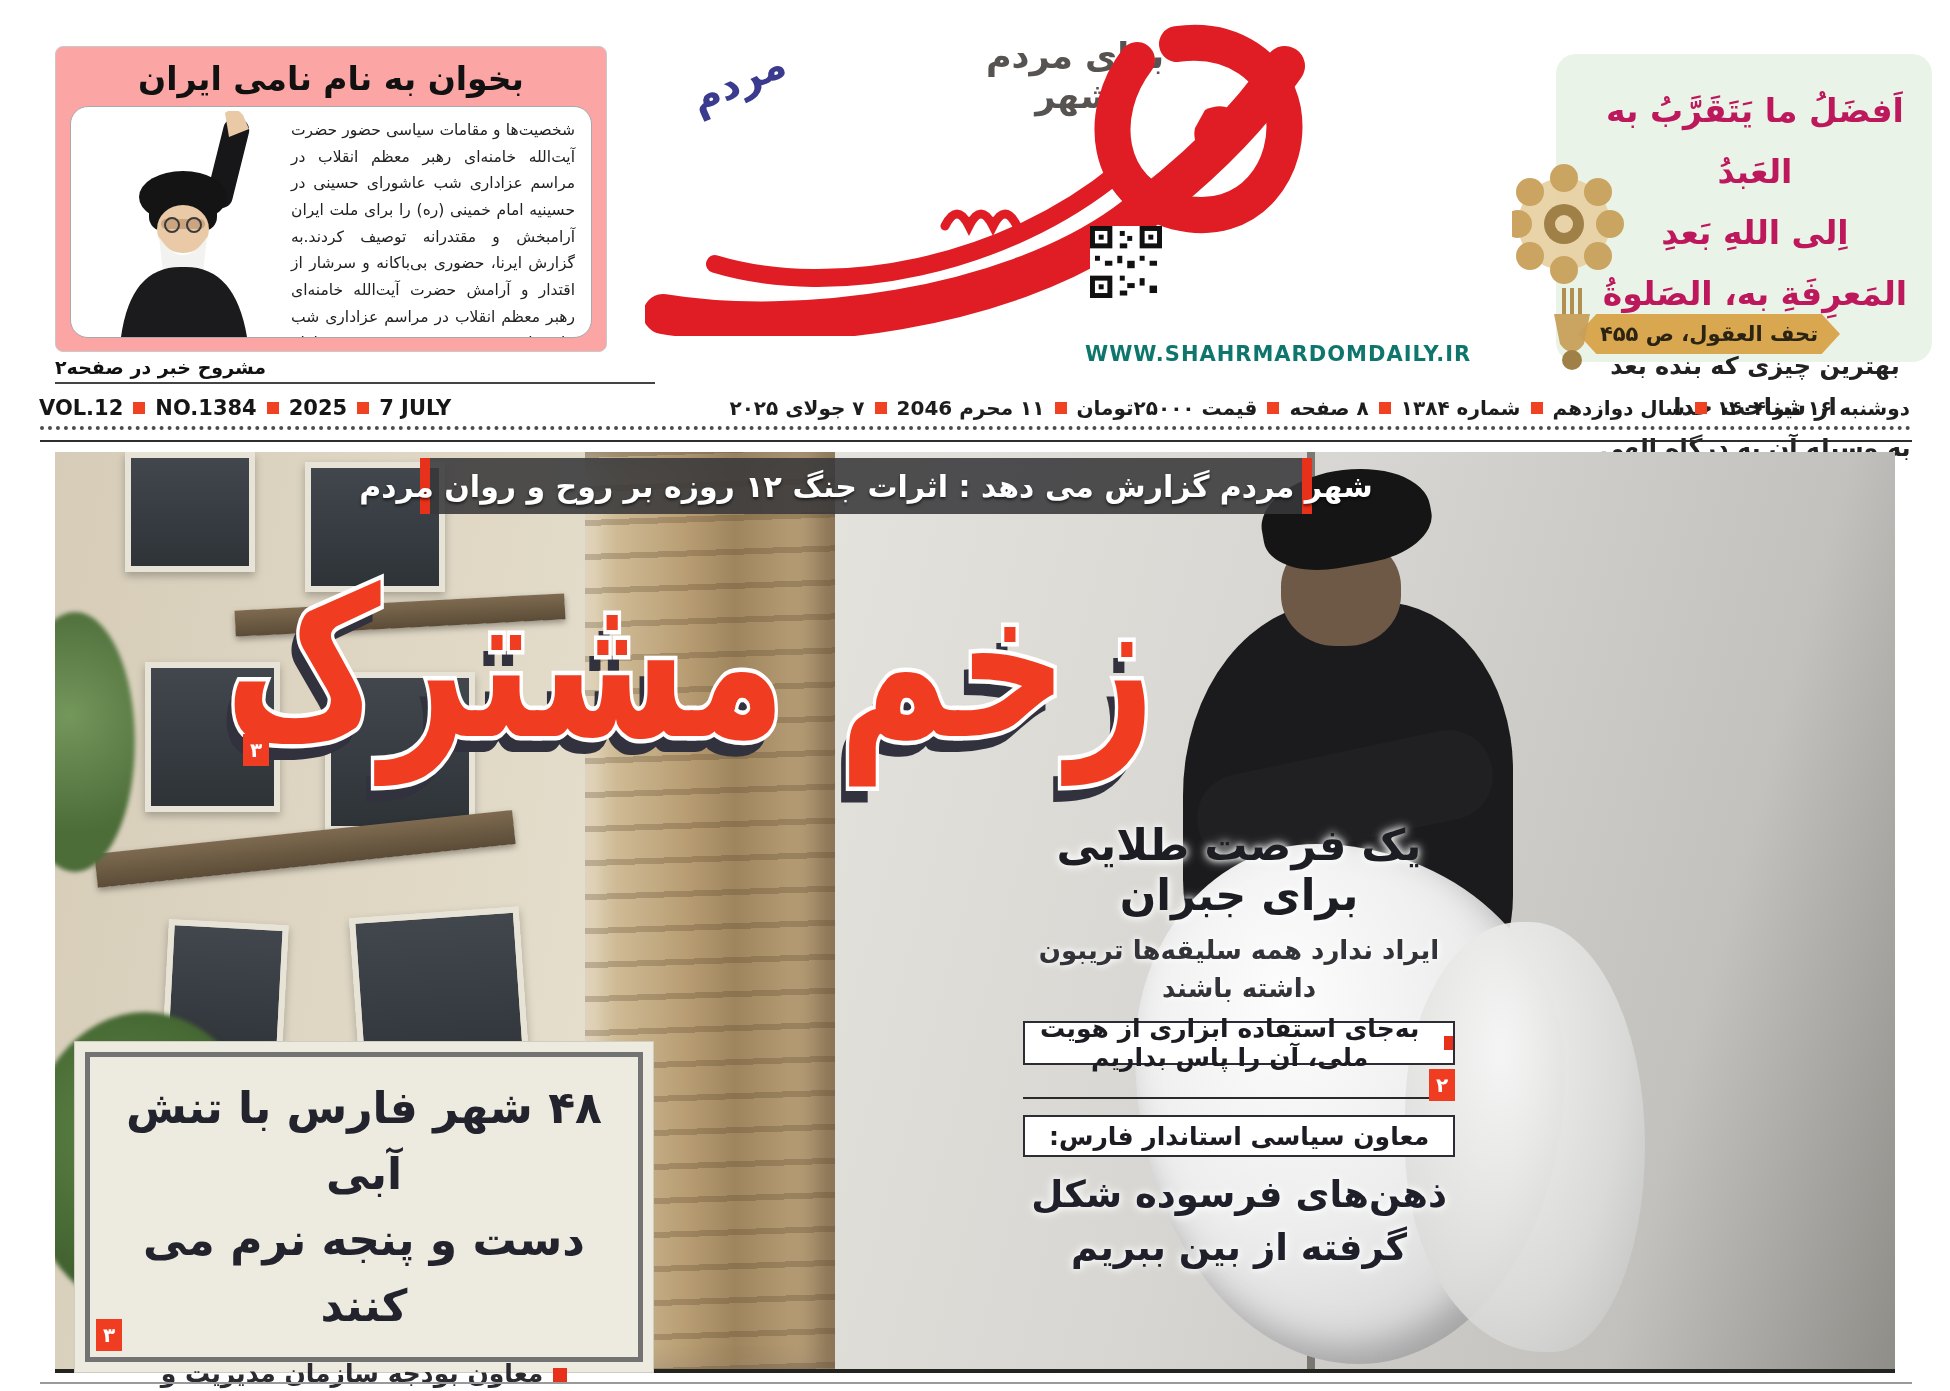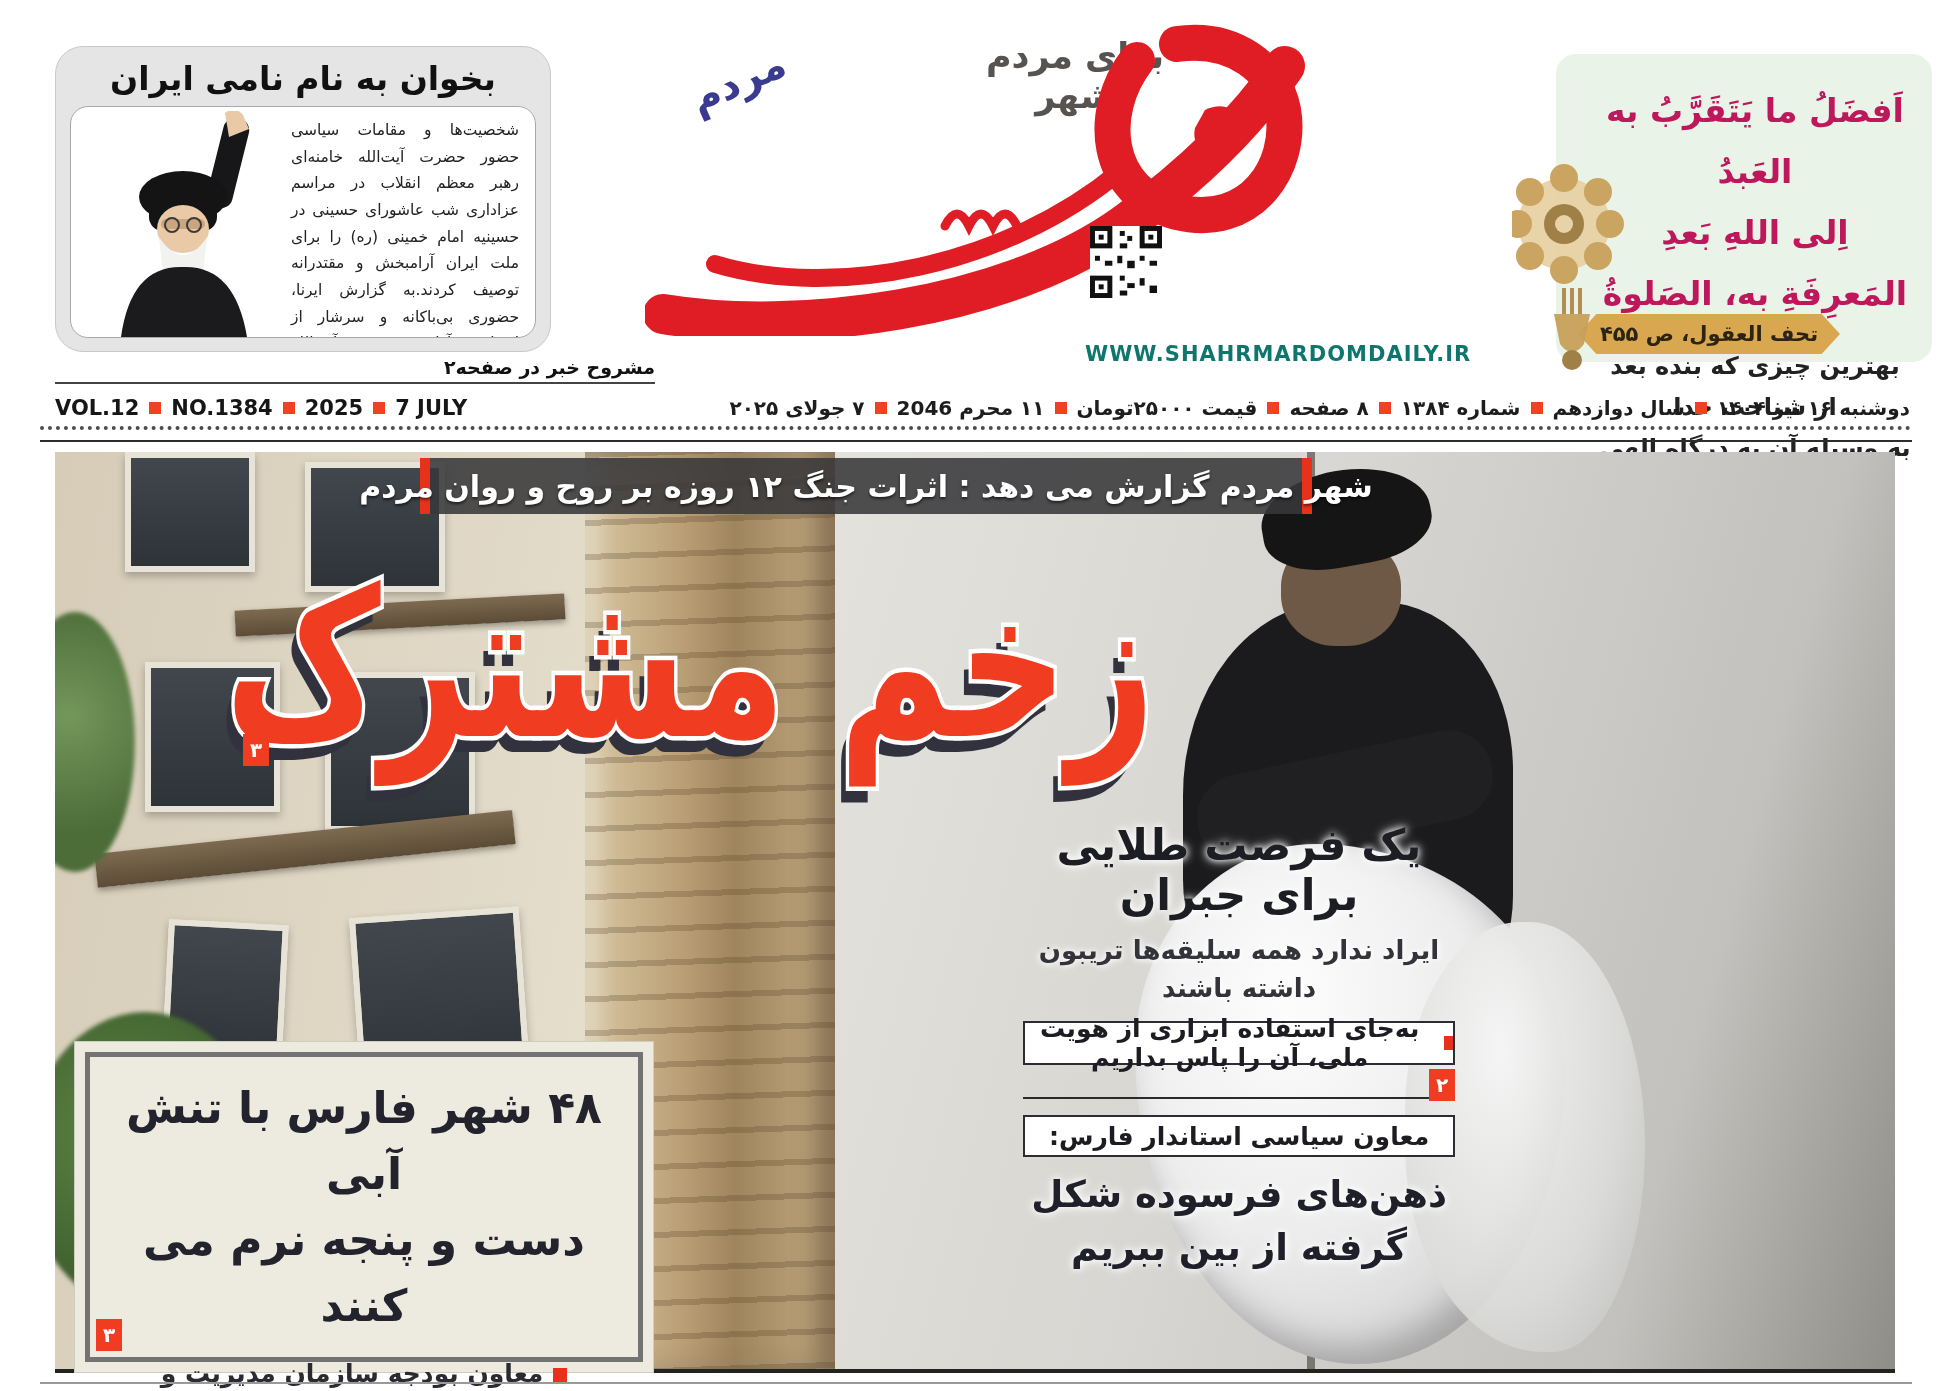--- a/index.html
+++ b/index.html
@@ -1,29 +1,29 @@
 <!DOCTYPE html>
 <html lang="fa"><head>
 <meta charset="utf-8">
 <style>
   * { margin:0; padding:0; box-sizing:border-box; }
   body { background:#fff; font-family:"DejaVu Sans", sans-serif; }
   #page { position:relative; width:1950px; height:1391px; background:#fff; overflow:hidden; }
   .abs { position:absolute; }
 
   
-  .newsbox { left:55px; top:46px; width:496px; height:306px; background:#e5e5e5;
-             border:1px solid #c9c9c9; border-radius:28px; padding:8px 14px 10px; }
+  .newsbox { left:55px; top:46px; width:552px; height:306px; background:#fca5a5;
+             border:1px solid #c9c9c9; border-radius:8px; padding:8px 14px 10px; }
   .newsbox-title { text-align:center; font-size:33px; font-weight:bold; color:#111; padding:4px 0 8px; direction:rtl; }
   .newsbox-inner { background:#fff; border:1px solid #a8a8a8; border-radius:18px; height:232px;
                    padding:10px 16px; overflow:hidden; direction:rtl; }
   .newsbox-inner p { font-size:15.5px; line-height:1.72; color:#222; text-align:justify; }
   .leader-figure { float:left; width:212px; height:226px; margin:-6px -8px 0 0; }
   .more-line { left:55px; top:356px; width:600px; border-bottom:2px solid #444; padding-bottom:4px;
-               font-size:19px; font-weight:bold; color:#111; direction:rtl; text-align:right; }
+               font-size:19px; font-weight:bold; color:#111; direction:rtl; text-align:left; }
 
   
   .tagline { left:955px; top:36px; width:240px; text-align:center; font-size:35px; font-weight:bold;
              color:#575350; direction:rtl; }
   .logo-svg { left:645px; top:14px; width:690px; height:322px; }
   .logo-blue { left:688px; top:58px; font-size:40px; font-weight:bold; color:#3a3a8e;
                transform:rotate(-24deg); direction:rtl; }
   .qr { left:1090px; top:226px; width:72px; height:72px; }
   .site-url { left:1085px; top:342px; font-size:21px; font-weight:bold; color:#0f766e; letter-spacing:1px; }
 
@@ -31,21 +31,21 @@
   .quotebox { left:1556px; top:54px; width:376px; height:308px; background:#e9f3e7; border-radius:20px;
               padding:26px 18px 14px 40px; direction:rtl; text-align:center; }
   .quote-ar { font-size:33px; font-weight:bold; color:#be185d; line-height:1.85; }
   .quote-fa { font-size:24px; font-weight:bold; color:#222; line-height:1.7; margin-top:22px; }
   .quote-src { position:absolute; left:22px; bottom:8px; width:262px; height:40px; background:#d9a74f;
                color:#2c2413; font-size:21px; font-weight:bold; display:flex; align-items:center; justify-content:center;
                clip-path:polygon(7% 0,93% 0,100% 50%,93% 100%,7% 100%,0 50%); }
   .ornament { left:1512px; top:128px; width:150px; height:252px; }
 
   
-  .dateline-left { left:55px; top:396px; display:flex; align-items:center; gap:10px;
+  .dateline-left { left:39px; top:396px; display:flex; align-items:center; gap:10px;
                    font-size:21px; font-weight:bold; color:#161616; }
   .dateline-right { right:40px; top:396px; display:flex; align-items:center; gap:10px; direction:rtl;
                     font-size:20px; font-weight:bold; color:#1d1d1d; }
   .sep-sq { width:12px; height:12px; background:#f04123; display:inline-block; }
   .dotted-rule { left:40px; top:426px; width:1872px; border-top:4px dotted #4c4c4c; }
   .solid-rule  { left:40px; top:440px; width:1872px; border-top:2px solid #2d2d2d; }
   .bottom-rule { left:40px; top:1382px; width:1872px; border-top:2px solid #9a9a9a; }
 
   
   .photo { left:55px; top:452px; width:1840px; height:921px; overflow:hidden;

